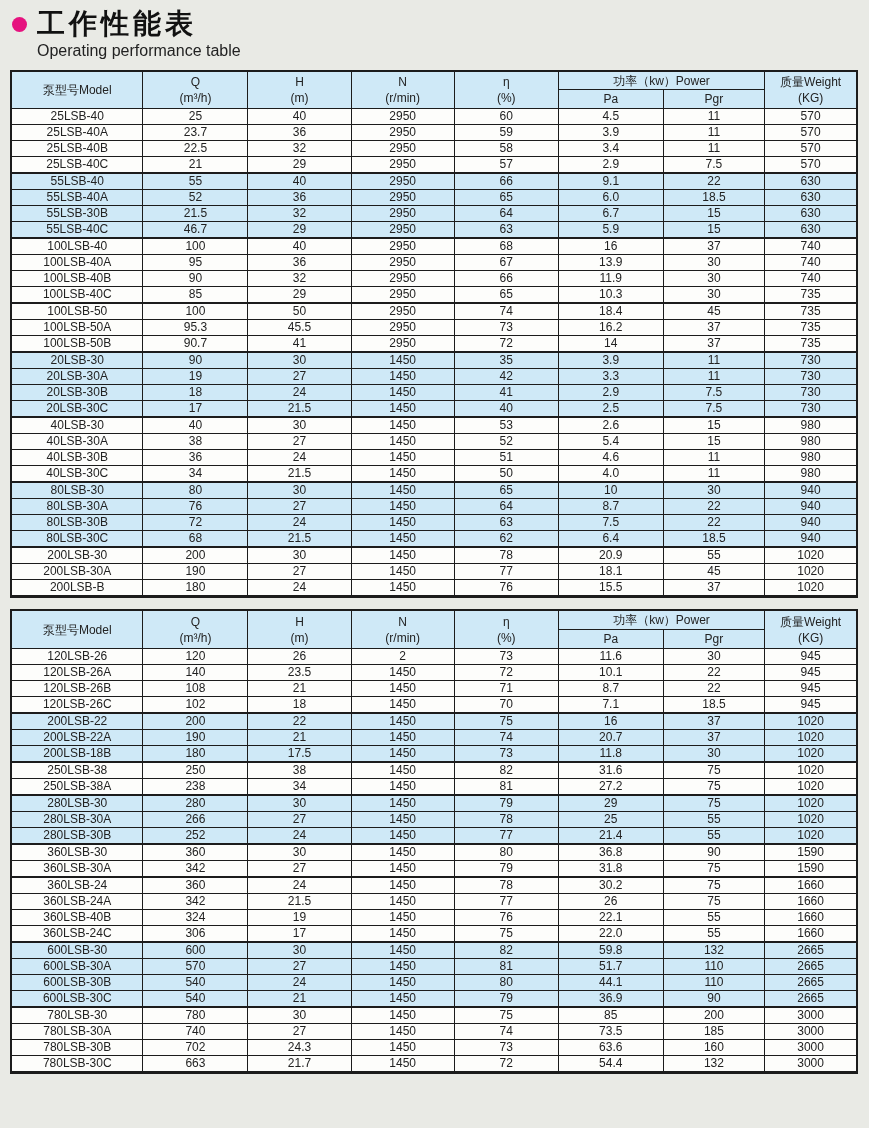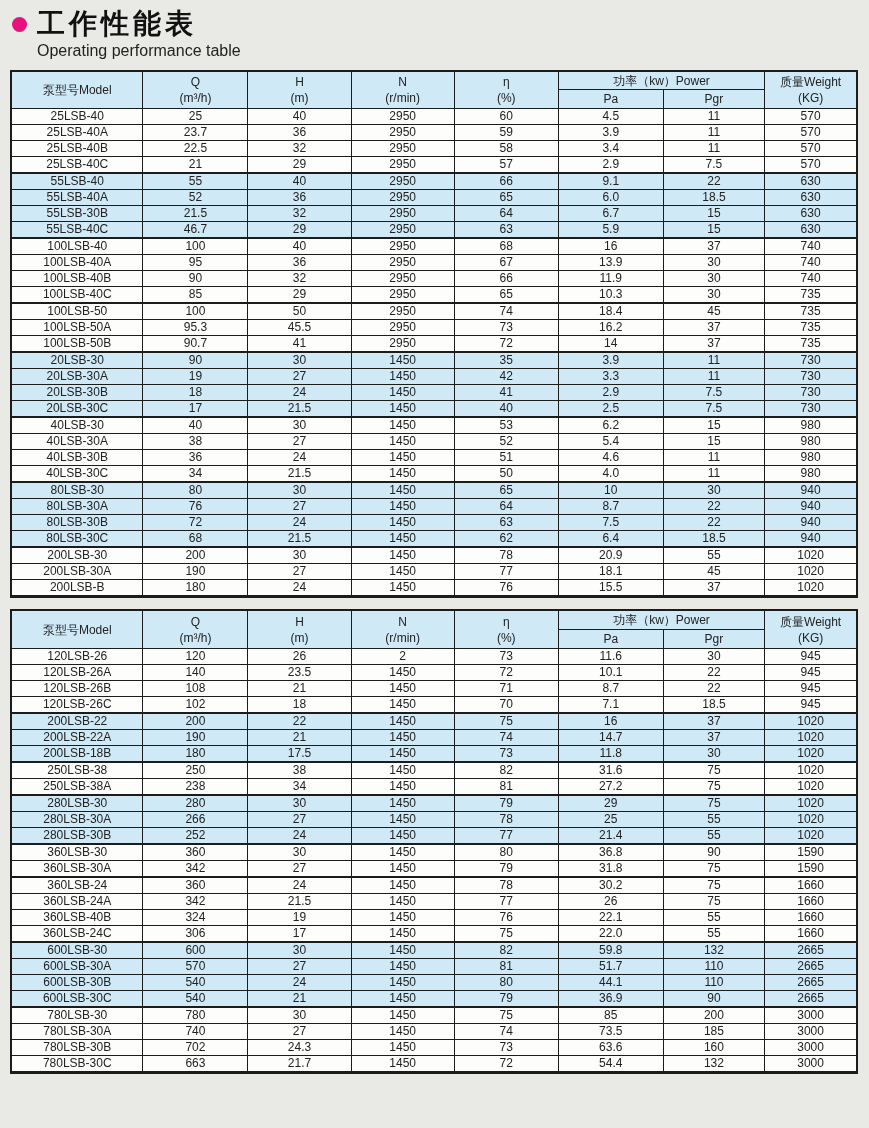--- a/index.html
+++ b/index.html
@@ -338,21 +338,21 @@
           <td>2.5</td>
           <td>7.5</td>
           <td>730</td>
         </tr>
         <tr class="gs">
           <td>40LSB-30</td>
           <td>40</td>
           <td>30</td>
           <td>1450</td>
           <td>53</td>
-          <td>6.2</td>
+          <td>2.6</td>
           <td>15</td>
           <td>980</td>
         </tr>
         <tr>
           <td>40LSB-30A</td>
           <td>38</td>
           <td>27</td>
           <td>1450</td>
           <td>52</td>
           <td>5.4</td>
@@ -548,21 +548,21 @@
           <td>16</td>
           <td>37</td>
           <td>1020</td>
         </tr>
         <tr class="shaded">
           <td>200LSB-22A</td>
           <td>190</td>
           <td>21</td>
           <td>1450</td>
           <td>74</td>
-          <td>14.7</td>
+          <td>20.7</td>
           <td>37</td>
           <td>1020</td>
         </tr>
         <tr class="shaded">
           <td>200LSB-18B</td>
           <td>180</td>
           <td>17.5</td>
           <td>1450</td>
           <td>73</td>
           <td>11.8</td>

